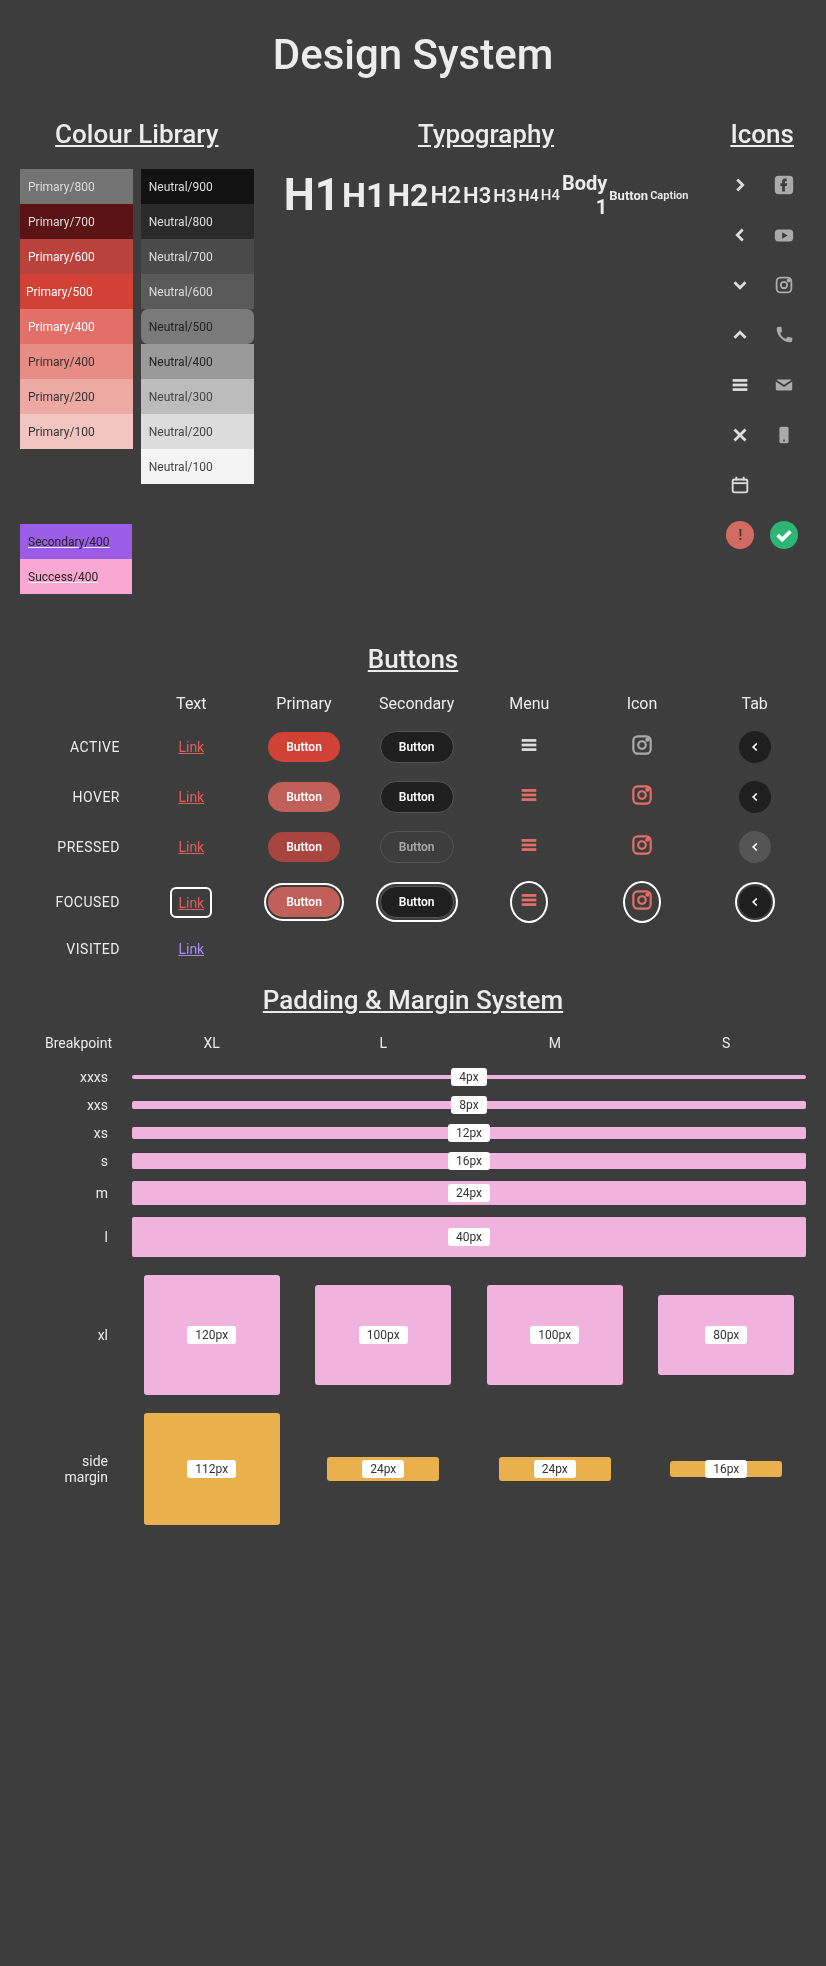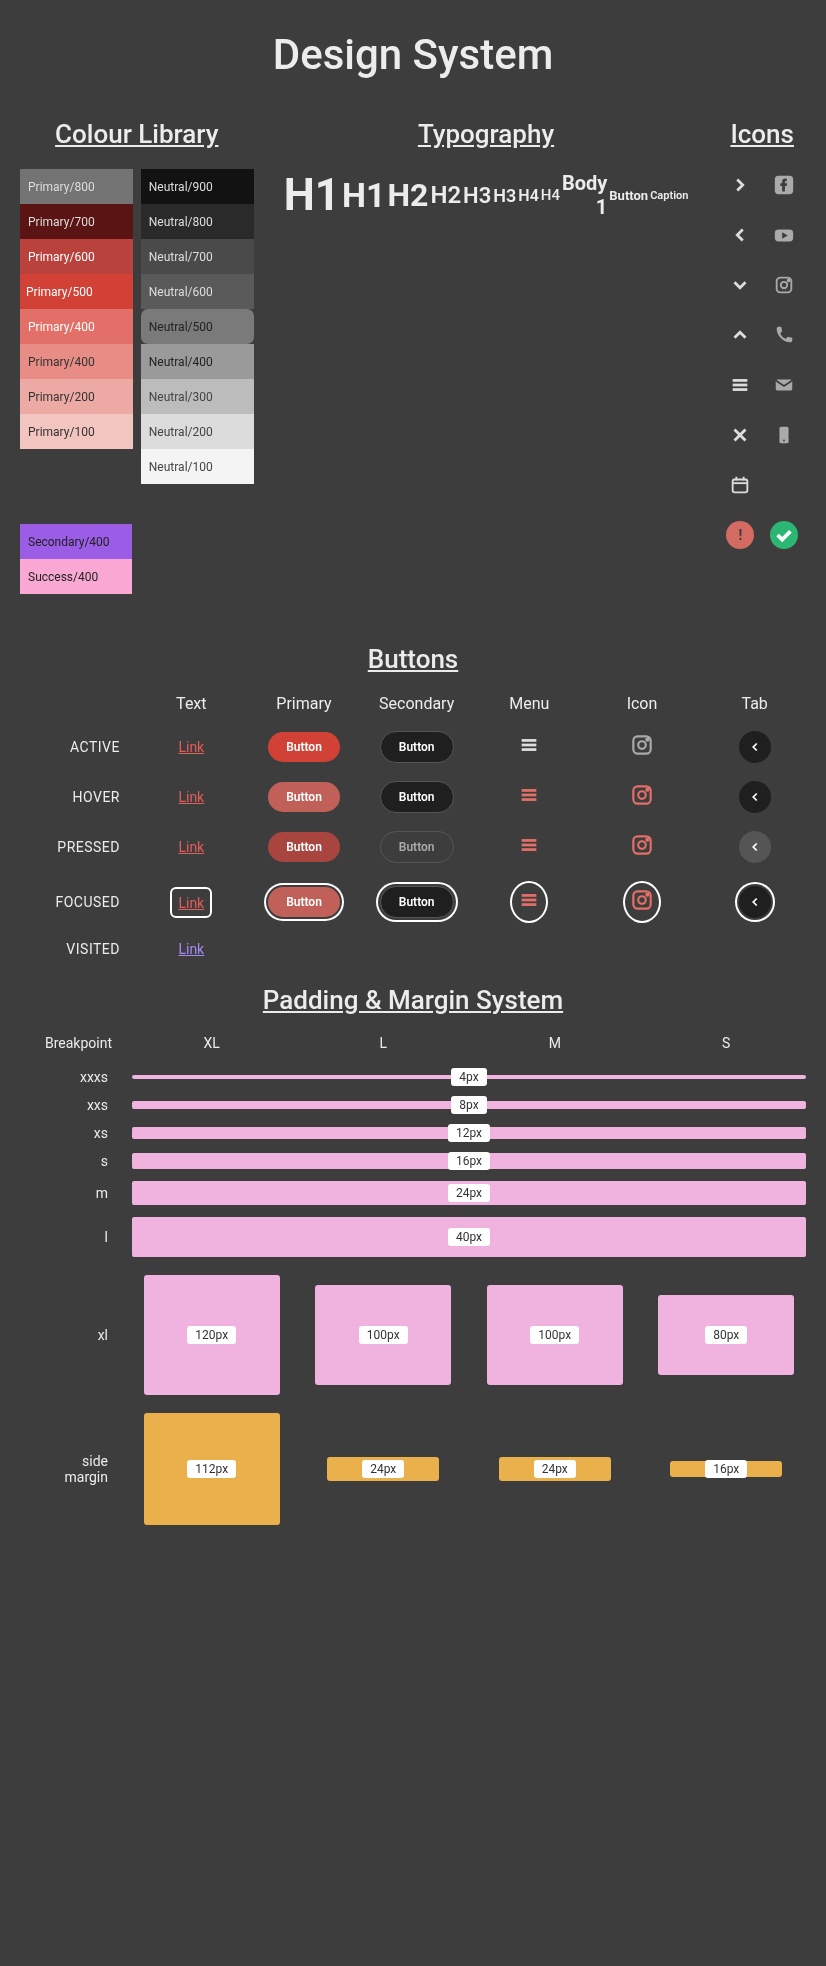--- a/index.html
+++ b/index.html
@@ -12,21 +12,21 @@
 }
 .title { text-align: center; font-size: 42px; font-weight: 500; margin-bottom: 40px; }
 .section-heading { font-size: 26px; font-weight: 500; text-decoration: underline; text-align: center; }
 .top-row { display: flex; gap: 30px; }
 .colour-library { flex: 1.6; }
 .typography { flex: 1; }
 .icons-col { flex: 0.6; }
 .swatches { display: flex; gap: 8px; margin-top: 20px; }
 .swatch-col { flex: 1; display: flex; flex-direction: column; }
 .swatch { height: 35px; padding: 0 8px; font-size: 12px; display: flex; align-items: center; }
-.extra-swatches { margin-top: 40px; width: 48%; }
+.extra-swatches { margin-top: 40px; width: 48%; text-decoration: underline; }
 .typo-list { margin-top: 20px; display: flex; flex-direction: row; align-items: center; gap: 2px; }
 .icons-list { margin-top: 20px; display: flex; flex-wrap: wrap; justify-content: space-around; gap: 18px 0; }
 .icon-item { width: 50%; display: flex; justify-content: center; align-items: center; height: 32px; }
 .icon-item svg { width: 22px; height: 22px; }
 .icon-circle { width: 28px; height: 28px; border-radius: 50%; display: flex; align-items: center; justify-content: center; }
 
 .buttons-section { margin-top: 50px; }
 .buttons-grid { display: grid; grid-template-columns: 110px repeat(6, 1fr); gap: 18px 10px; margin-top: 20px; align-items: center; justify-items: center; }
 .col-header { font-size: 16px; }
 .row-label { font-size: 14px; justify-self: end; text-align: right; padding-right: 10px; letter-spacing: 0.5px; }

